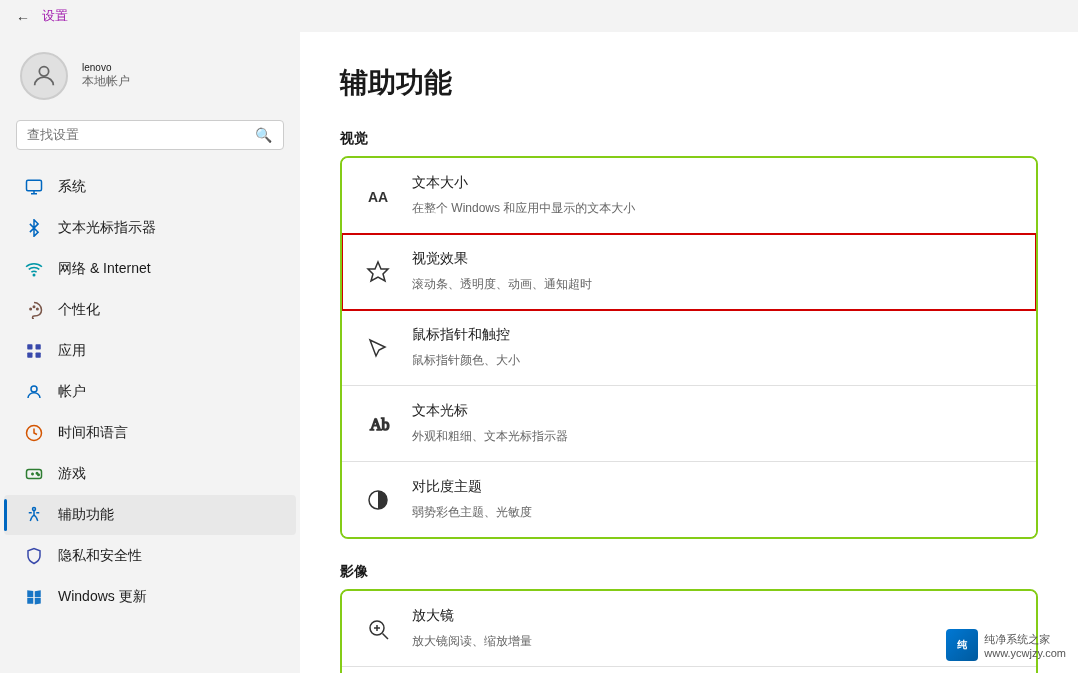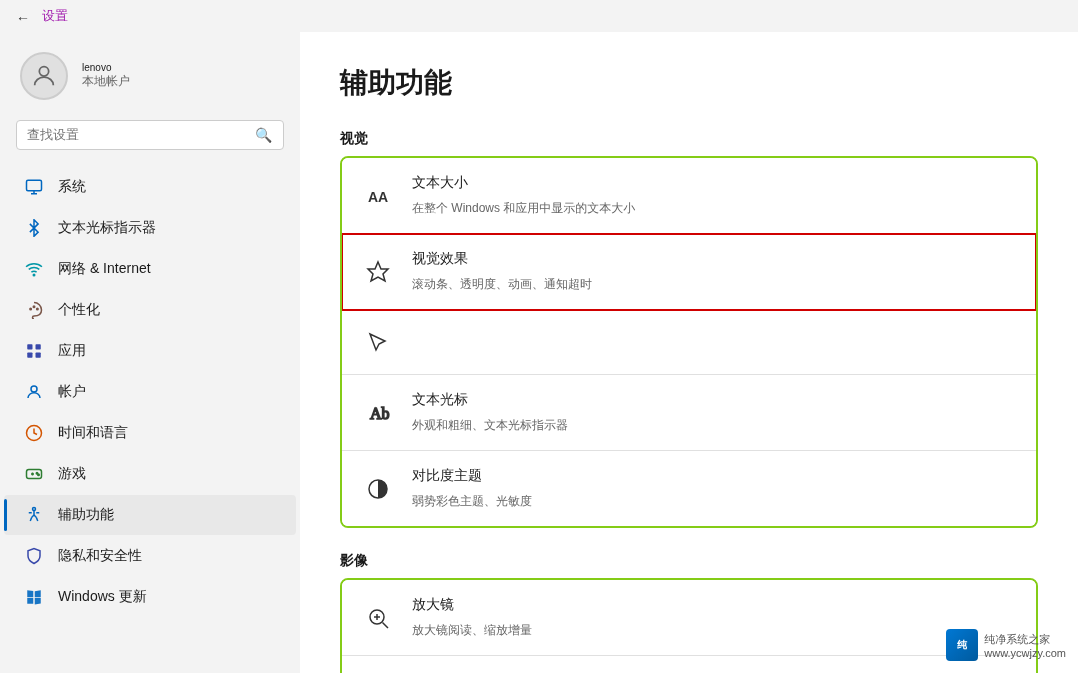--- a/index.html
+++ b/index.html
@@ -457,20 +457,24 @@
             <span class="settings-item-desc">滚动条、透明度、动画、通知超时</span>
           </div>
         </div>
 
         <div class="settings-item">
           <div class="settings-item-icon">
             <svg width="24" height="24" viewBox="0 0 24 24" fill="none" stroke="#333" stroke-width="1.5">
               <path d="M4 4l6 16 3-6 6-3L4 4z"></path>
             </svg>
           </div>
+          <div class="settings-item-text">
+            <span class="settings-item-title">鼠标指针和触控</span>
+            <span class="settings-item-desc">鼠标指针颜色、大小</span>
+          </div>
         </div>
 
         <div class="settings-item">
           <div class="settings-item-icon">
             <svg width="24" height="24" viewBox="0 0 24 24" fill="none" stroke="#333" stroke-width="1.5">
               <text x="4" y="18" font-size="16" fill="none" stroke="#333" font-family="serif">Ab</text>
             </svg>
           </div>
           <div class="settings-item-text">
             <span class="settings-item-title">文本光标</span>

